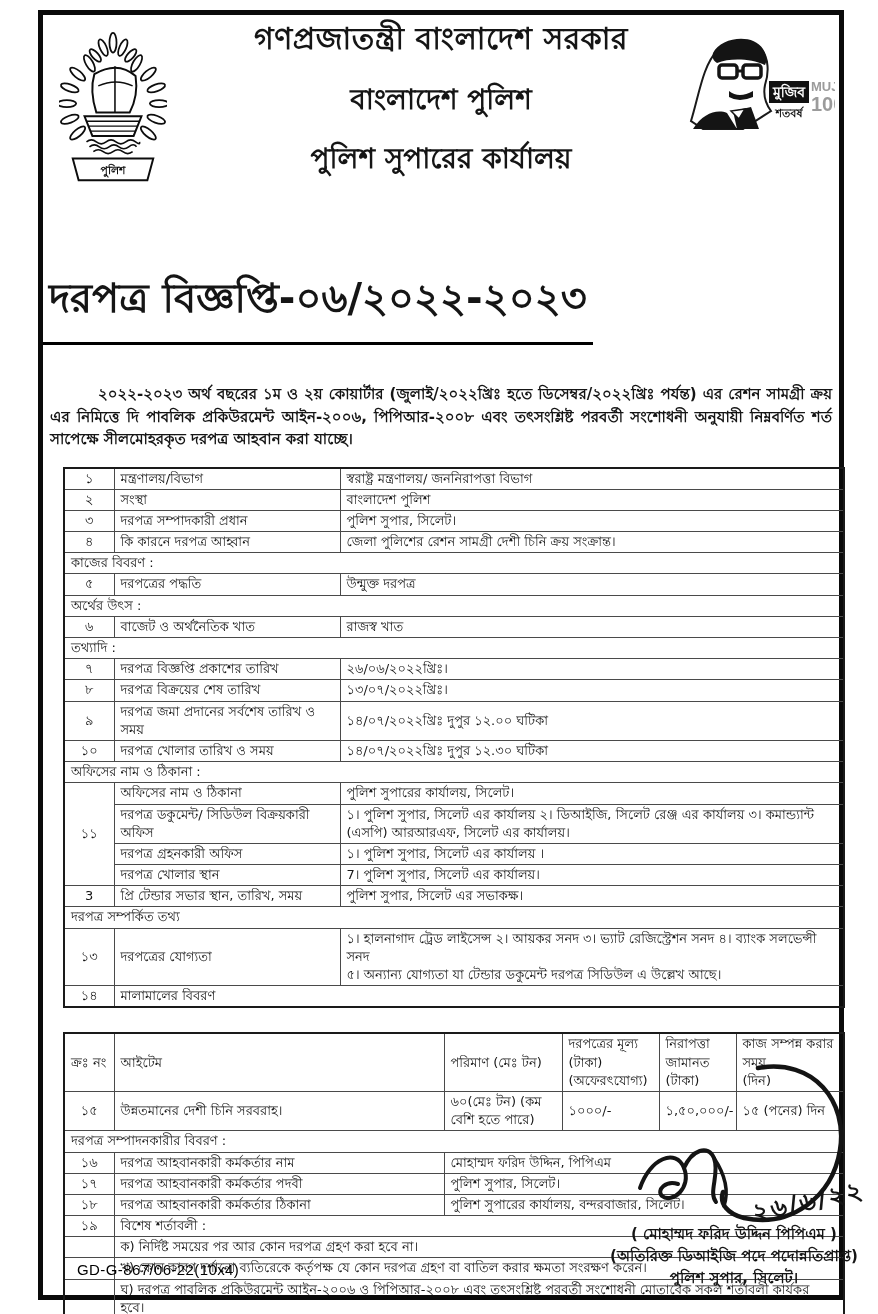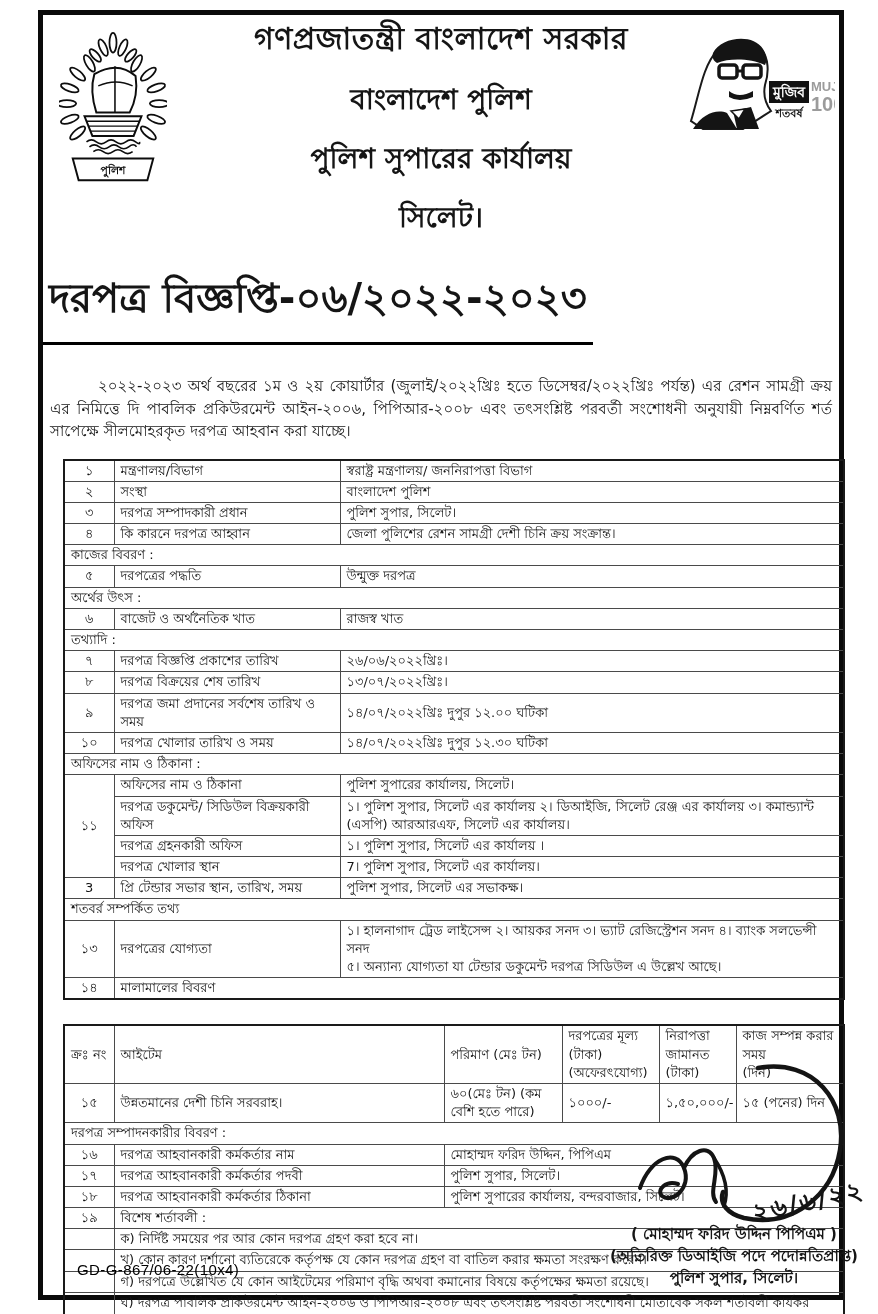--- a/index.html
+++ b/index.html
@@ -20,22 +20,22 @@
   .hdr-l1{font-size:30px;font-weight:bold;letter-spacing:.5px;}
   .hdr-l2,.hdr-l3,.hdr-l4{font-size:28px;font-weight:bold;margin-top:12px;}
   
   .title-wrap{text-align:left;margin-top:50px;}
   .title-text{
     display:inline-block;font-size:40px;font-weight:bold;
     border-bottom:3px solid #000;padding:0 6px 8px 6px;
   }
   
   .intro{
-    margin:30px auto 0 auto;width:782px;font-size:15px;line-height:1.5;
-    text-align:justify;text-indent:48px;font-weight:400;
+    margin:38px auto 0 auto;width:782px;font-size:15px;line-height:1.5;
+    text-align:justify;text-indent:48px;font-weight:700;
   }
   
   table.doc{
     border-collapse:collapse;table-layout:fixed;width:780px;
     margin-left:20px;font-size:13px;font-weight:500;
   }
   table.doc td{
     border:1px solid #4a4a4a;padding:1px 6px;line-height:1.4;
     vertical-align:middle;overflow:hidden;
   }
@@ -122,21 +122,20 @@
       <g>
         <polygon points="14,134 96,134 90,156 20,156" fill="#ffffff" stroke="#0d0d0d" stroke-width="2"></polygon>
         <text x="55" y="150" text-anchor="middle" font-size="11" font-weight="bold" fill="#0d0d0d">পুলিশ</text>
       </g>
     </svg>
 
     <div class="hdr-lines">
       <div class="hdr-l1">গণপ্রজাতন্ত্রী বাংলাদেশ সরকার</div>
       <div class="hdr-l2">বাংলাদেশ পুলিশ</div>
       <div class="hdr-l3">পুলিশ সুপারের কার্যালয়</div>
-      <div class="hdr-l4">সিলেট।</div>
     </div>
 
     <svg class="mujib-logo" width="162" height="110" viewBox="0 0 162 110">
 
       <g>
         <path d="M18,96 C26,70 30,40 44,26 C56,14 78,12 88,24 C96,33 96,48 92,60 C90,70 92,78 98,86 L70,104 L30,104 Z" fill="#ffffff" stroke="#1a1a1a" stroke-width="2"></path>
         <path d="M40,28 C48,12 80,8 90,24 C94,30 94,36 92,40 C80,34 58,32 44,38 C40,36 39,32 40,28 Z" fill="#141414"></path>
         <rect x="46" y="40" width="18" height="13" rx="3" fill="none" stroke="#141414" stroke-width="3.5"></rect>
         <rect x="70" y="40" width="18" height="13" rx="3" fill="none" stroke="#141414" stroke-width="3.5"></rect>
         <path d="M64,46 L70,46" stroke="#141414" stroke-width="3"></path>
@@ -247,21 +246,21 @@
     <tr>
       <td>দরপত্র খোলার স্থান</td>
       <td>7। পুলিশ সুপার, সিলেট এর কার্যালয়।</td>
     </tr>
     <tr>
       <td class="sl">3</td>
       <td>প্রি টেন্ডার সভার স্থান, তারিখ, সময়</td>
       <td>পুলিশ সুপার, সিলেট এর সভাকক্ষ।</td>
     </tr>
     <tr>
-      <td class="sec" colspan="3">শতবর্র সম্পর্কিত তথ্য</td>
+      <td class="sec" colspan="3">দরপত্র সম্পর্কিত তথ্য</td>
     </tr>
     <tr>
       <td class="sl">১৩</td>
       <td class="center">দরপত্রের যোগ্যতা</td>
       <td>
         <div>১। হালনাগাদ ট্রেড লাইসেন্স ২। আয়কর সনদ ৩। ভ্যাট রেজিস্ট্রেশন সনদ ৪। ব্যাংক সলভেন্সী সনদ</div>
         <div>৫। অন্যান্য যোগ্যতা যা টেন্ডার ডকুমেন্ট দরপত্র সিডিউল এ উল্লেখ আছে।</div>
       </td>
     </tr>
     <tr>
@@ -331,24 +330,20 @@
     <tr>
       <td class="empty"></td>
       <td colspan="5">ক) নির্দিষ্ট সময়ের পর আর কোন দরপত্র গ্রহণ করা হবে না।</td>
     </tr>
     <tr>
       <td class="empty"></td>
       <td colspan="5">খ) কোন কারণ দর্শানো ব্যতিরেকে কর্তৃপক্ষ যে কোন দরপত্র গ্রহণ বা বাতিল করার ক্ষমতা সংরক্ষণ করেন।</td>
     </tr>
     <tr>
       <td class="empty"></td>
-      <td colspan="5">গ) দরপত্রে উল্লেখিত যে কোন আইটেমের পরিমাণ বৃদ্ধি অথবা কমানোর বিষয়ে কর্তৃপক্ষের ক্ষমতা রয়েছে।</td>
-    </tr>
-    <tr>
-      <td class="empty"></td>
       <td colspan="5">ঘ) দরপত্র পাবলিক প্রকিউরমেন্ট আইন-২০০৬ ও পিপিআর-২০০৮ এবং তৎসংশ্লিষ্ট পরবর্তী সংশোধনী মোতাবেক সকল শর্তাবলী কার্যকর হবে।</td>
     </tr>
   </tbody>
     </table>
 
   <div class="press-code">GD-G-867/06-22(10x4)</div>
 </div>
 
 <svg class="sig-svg" width="252" height="200" viewBox="0 0 252 200">
   <g fill="none" stroke="#141414" stroke-linecap="round" stroke-linejoin="round">

